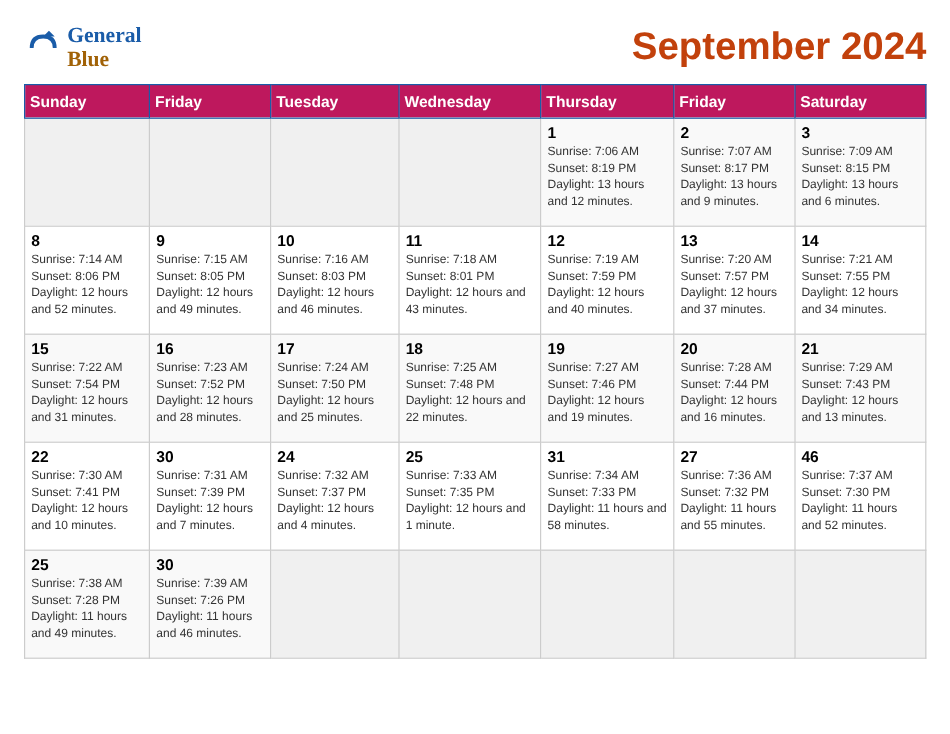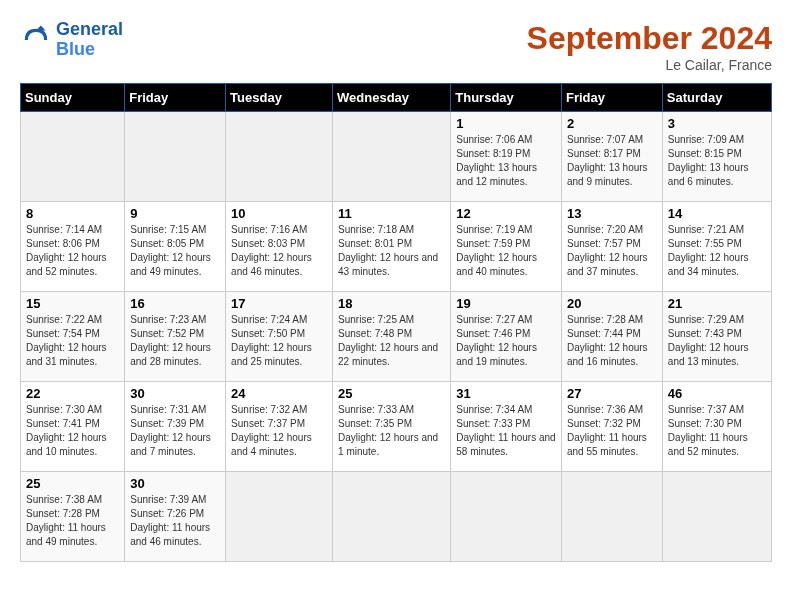--- a/index.html
+++ b/index.html
@@ -13,20 +13,21 @@
     .header {
       display: flex;
       justify-content: space-between;
       align-items: flex-start;
       margin-bottom: 10px;
     }
     .logo {
       display: flex;
       align-items: center;
       gap: 4px;
+      font-family: Liberation Serif, serif;
     }
     .logo-text {
       font-size: 18px;
       font-weight: bold;
       color: #333;
       line-height: 1.1;
     }
     .logo-text span {
       color: #1a5ca8;
     }
@@ -45,21 +46,21 @@
     .location {
       font-size: 14px;
       color: #555;
     }
     table {
       width: 100%;
       border-collapse: collapse;
       font-size: 10.5px;
     }
     thead tr {
-      background-color: #000000;
+      background-color: #be185d;
       color: #fff;
     }
     thead th {
       padding: 6px 4px;
       text-align: left;
       font-size: 13px;
       font-weight: bold;
       border: 1px solid #1a5ca8;
     }
     tbody tr {
@@ -94,26 +95,25 @@
 <body>
 
 <div class="header">
   <div class="logo">
     <svg class="logo-icon" viewBox="0 0 40 40">
       <path d="M8 20 Q8 8 20 8 Q32 8 32 20" fill="none" stroke="#1a5ca8" stroke-width="4"></path>
       <path d="M20 8 L26 2 L32 8" fill="#1a5ca8"></path>
     </svg>
     <div class="logo-text">
       <div><span>General</span></div>
-      <div><span style="color:#3b82f6;">Blue</span></div>
+      <div><span style="color:#a16207;">Blue</span></div>
     </div>
   </div>
   <div class="title-block">
     <div class="month-title">September 2024</div>
-    <div class="location">Le Cailar, France</div>
   </div>
 </div>
 
 <table>
   <thead>
     <tr>
       <th>Sunday</th>
       <th>Friday</th>
       <th>Tuesday</th>
       <th>Wednesday</th>

